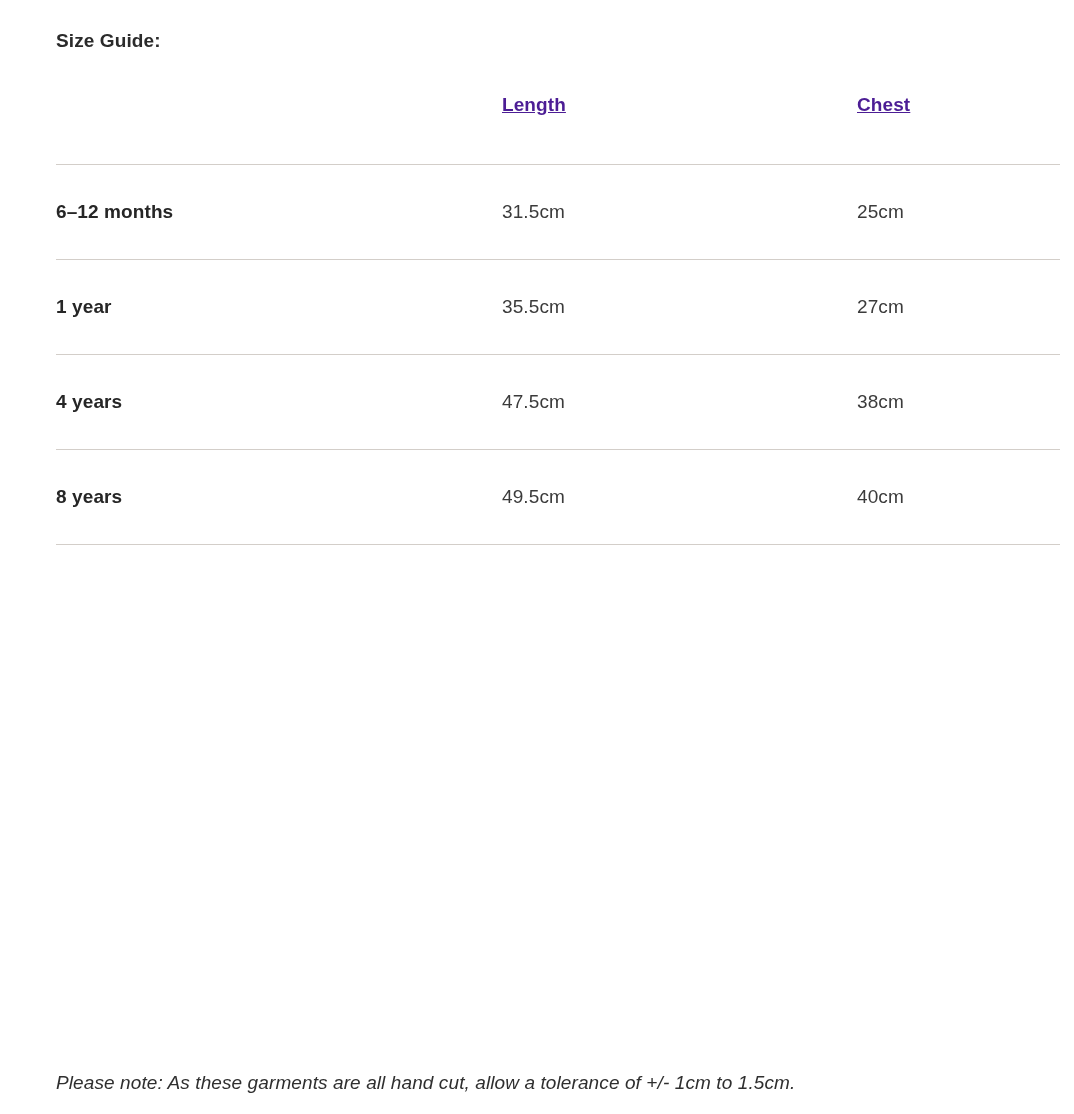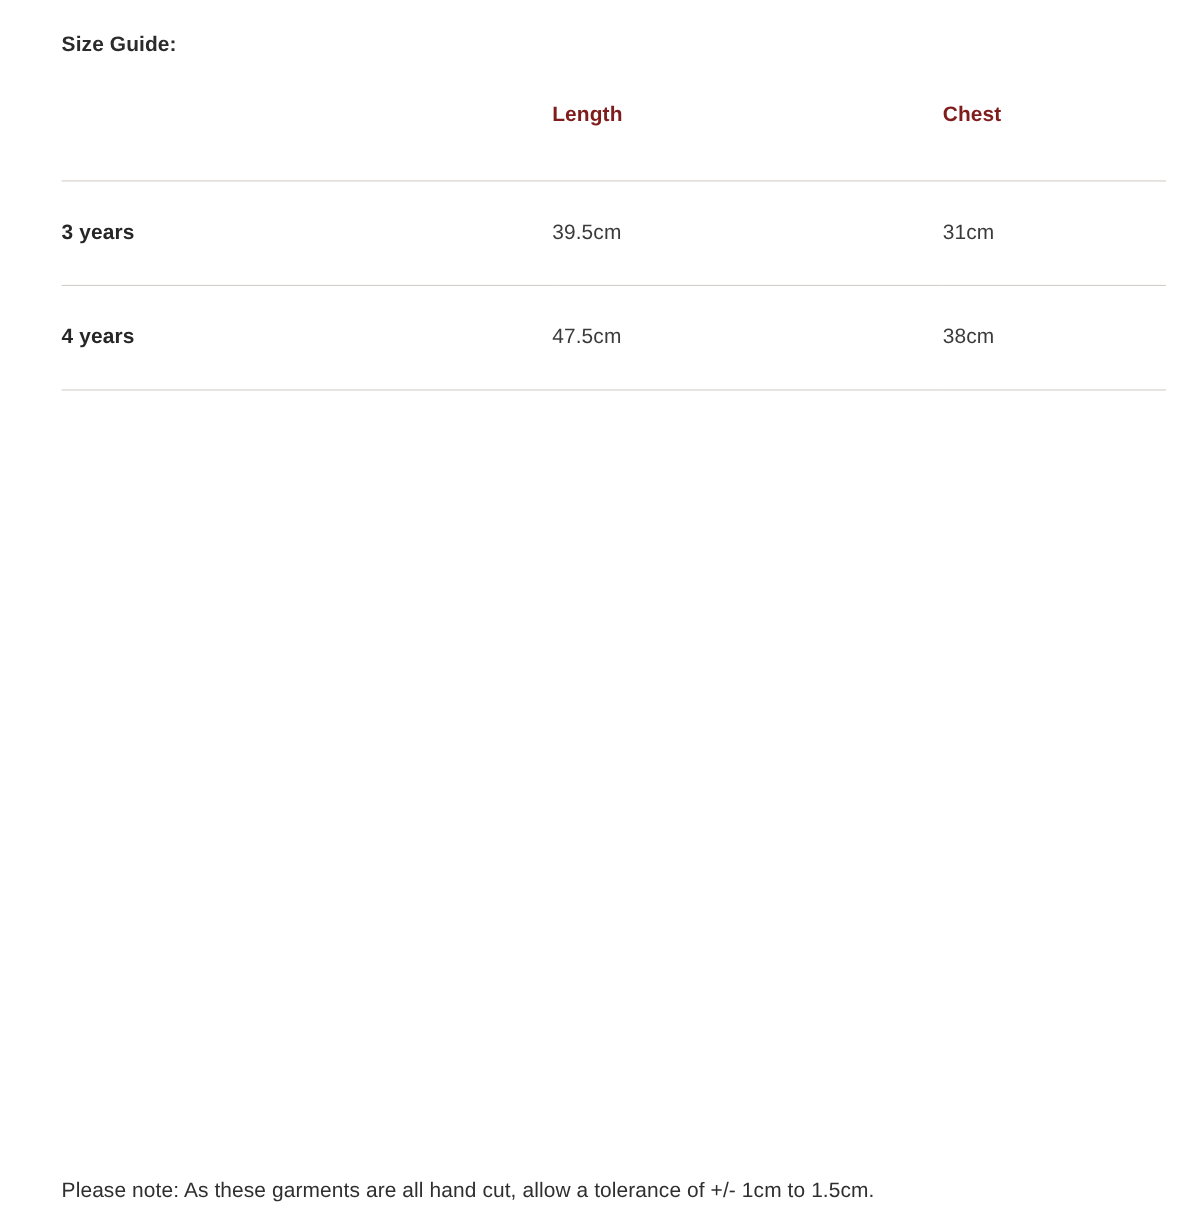--- a/index.html
+++ b/index.html
@@ -49,24 +49,25 @@
 
   .size-table col.c-size   { width: 446px; }
   .size-table col.c-length { width: 355px; }
   .size-table col.c-chest  { width: 203px; }
 
   .size-table thead th {
     text-align: left;
     padding: 0 0 46px 0;
     font-size: 19px;
     font-weight: 600;
-    color: #7f1d1d;
+    color: #4c1d95;
     letter-spacing: 0.1px;
     vertical-align: top;
     line-height: 26px;
+    text-decoration: underline;
   }
   .size-table thead th.blank-head { font-size: 0; }
 
   .size-table tbody tr {
     border-top: 1px solid #d3cec9;
   }
   .size-table tbody tr:last-child {
     border-bottom: 1px solid #d3cec9;
   }
 
@@ -88,20 +89,21 @@
     color: #3b3b3b;
   }
 
   
   .note {
     position: absolute;
     left: 56px;
     top: 1069px;
     font-size: 19px;
     line-height: 28px;
+    font-style: italic;
     font-weight: 400;
     color: #2f2f2f;
     letter-spacing: 0.1px;
     white-space: nowrap;
   }
 </style>
 </head>
 <body>
 
 <div class="page">
@@ -116,27 +118,37 @@
     </colgroup>
     <thead>
       <tr>
         <th class="blank-head"></th>
         <th>Length</th>
         <th>Chest</th>
       </tr>
     </thead>
     <tbody>
       <tr>
-        <td class="cell-size">3 years</td>
-        <td class="cell-val">39.5cm</td>
-        <td class="cell-val">31cm</td>
+        <td class="cell-size">6–12 months</td>
+        <td class="cell-val">31.5cm</td>
+        <td class="cell-val">25cm</td>
+      </tr>
+      <tr>
+        <td class="cell-size">1 year</td>
+        <td class="cell-val">35.5cm</td>
+        <td class="cell-val">27cm</td>
       </tr>
       <tr>
         <td class="cell-size">4 years</td>
         <td class="cell-val">47.5cm</td>
         <td class="cell-val">38cm</td>
+      </tr>
+      <tr>
+        <td class="cell-size">8 years</td>
+        <td class="cell-val">49.5cm</td>
+        <td class="cell-val">40cm</td>
       </tr>
     </tbody>
   </table>
 
   <div class="note">Please note: As these garments are all hand cut, allow a tolerance of +/- 1cm to 1.5cm.</div>
 
 </div>
 
 </body></html>

